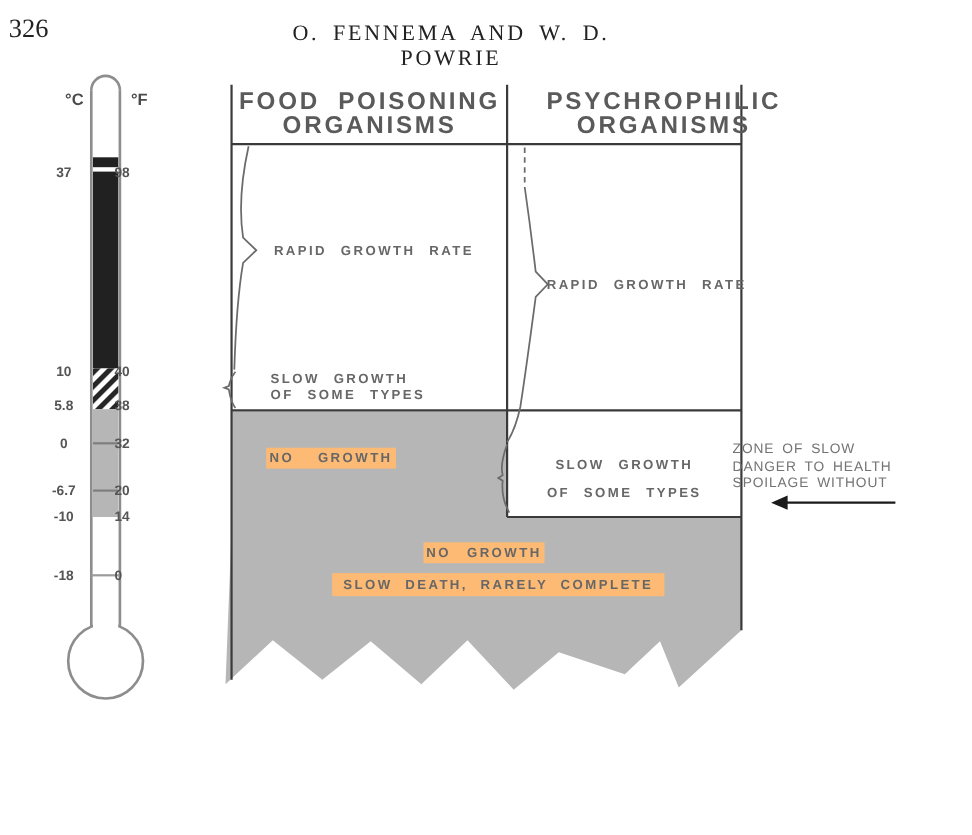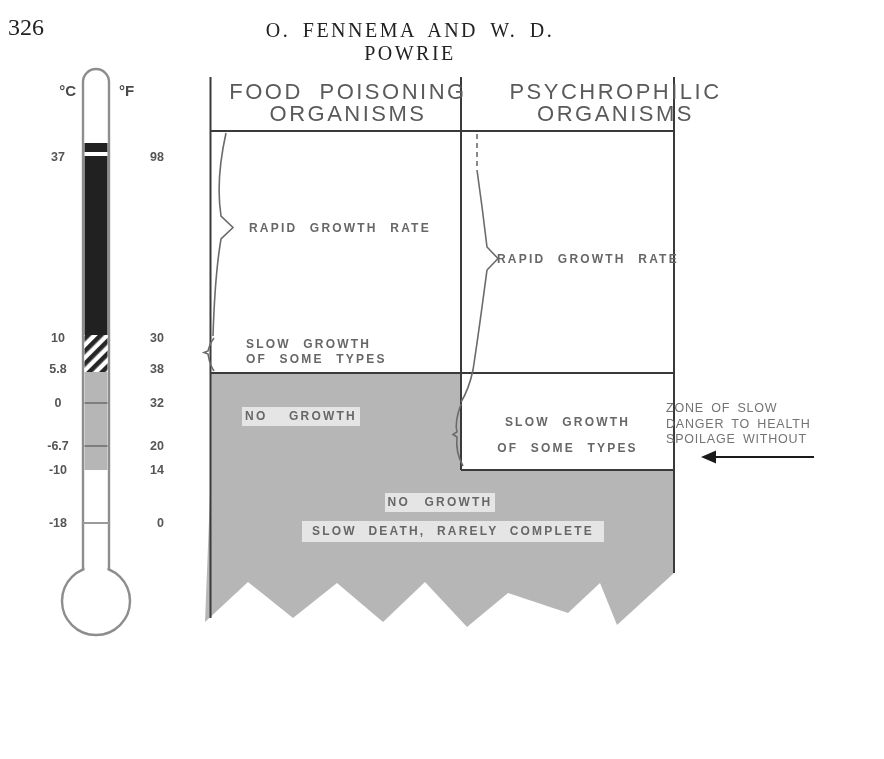--- a/index.html
+++ b/index.html
@@ -11,32 +11,32 @@
   #page-number{left:8px;top:14px;font-size:24px;color:#222;}
   #running-head{left:230px;top:19px;width:360px;text-align:center;font-size:20px;
                 letter-spacing:2.5px;word-spacing:5px;color:#222;}
 
   
   .unit{top:82px;font-size:15px;font-weight:700;color:#4a4a4a;}
   #unit-c{left:40px;width:36px;text-align:right;}
   #unit-f{left:119px;width:40px;text-align:left;}
   .tick{height:14px;line-height:14px;font-size:12.5px;font-weight:700;color:#555;}
   .tick-c{left:38px;width:40px;text-align:center;}
-  .tick-f{left:120px;width:44px;text-align:right;}
+  .tick-f{left:104px;width:44px;text-align:left;}
 
   
-  .col-title{top:81px;text-align:center;font-size:22px;font-weight:400;color:#5a5a5a;
-             letter-spacing:2.5px;word-spacing:8px;line-height:22px;margin-left:12px;}
+  .col-title{top:81px;text-align:center;font-size:22px;font-weight:700;color:#5a5a5a;
+             letter-spacing:2.5px;word-spacing:8px;line-height:22px;}
   #title-left{left:211px;width:250px;}
   #title-right{left:478px;width:251px;}
 
   
   .zlabel{font-size:12px;font-weight:700;letter-spacing:2.2px;word-spacing:7px;
           color:#676767;white-space:nowrap;}
-  .zbox{background:#e5e5e5;text-align:center;}
+  .zbox{background:#fdba74;text-align:center;}
   #rapid-left{left:249px;top:221px;}
   #rapid-right{left:497px;top:252px;}
   #slow-left{left:246px;top:337px;line-height:15px;}
   #slow-left span{display:block;}
   #no-growth-upper{left:242px;top:407px;width:118px;height:19px;line-height:19px;word-spacing:16px;}
   #slow-right{left:461px;top:409px;width:213px;text-align:center;line-height:26px;}
   #slow-right span{display:block;}
   #no-growth-lower{left:385px;top:493px;width:110px;height:19px;line-height:19px;word-spacing:9px;}
   #slow-death{left:302px;top:521px;width:302px;height:21px;line-height:21px;word-spacing:6px;}
 
@@ -110,21 +110,21 @@
 
   <div class="abs serif" id="page-number">326</div>
   <div class="abs serif" id="running-head">O. FENNEMA AND W. D. POWRIE</div>
 
   <div class="abs unit" id="unit-c">°C</div>
   <div class="abs unit" id="unit-f">°F</div>
 
   <div class="abs tick tick-c" style="top:150px">37</div>
   <div class="abs tick tick-f" style="top:150px">98</div>
   <div class="abs tick tick-c" style="top:331px">10</div>
-  <div class="abs tick tick-f" style="top:331px">30</div>
+  <div class="abs tick tick-f" style="top:331px">40</div>
   <div class="abs tick tick-c" style="top:362px">5.8</div>
   <div class="abs tick tick-f" style="top:362px">38</div>
   <div class="abs tick tick-c" style="top:396px">0</div>
   <div class="abs tick tick-f" style="top:396px">32</div>
   <div class="abs tick tick-c" style="top:439px">-6.7</div>
   <div class="abs tick tick-f" style="top:439px">20</div>
   <div class="abs tick tick-c" style="top:463px">-10</div>
   <div class="abs tick tick-f" style="top:463px">14</div>
   <div class="abs tick tick-c" style="top:516px">-18</div>
   <div class="abs tick tick-f" style="top:516px">0</div>

